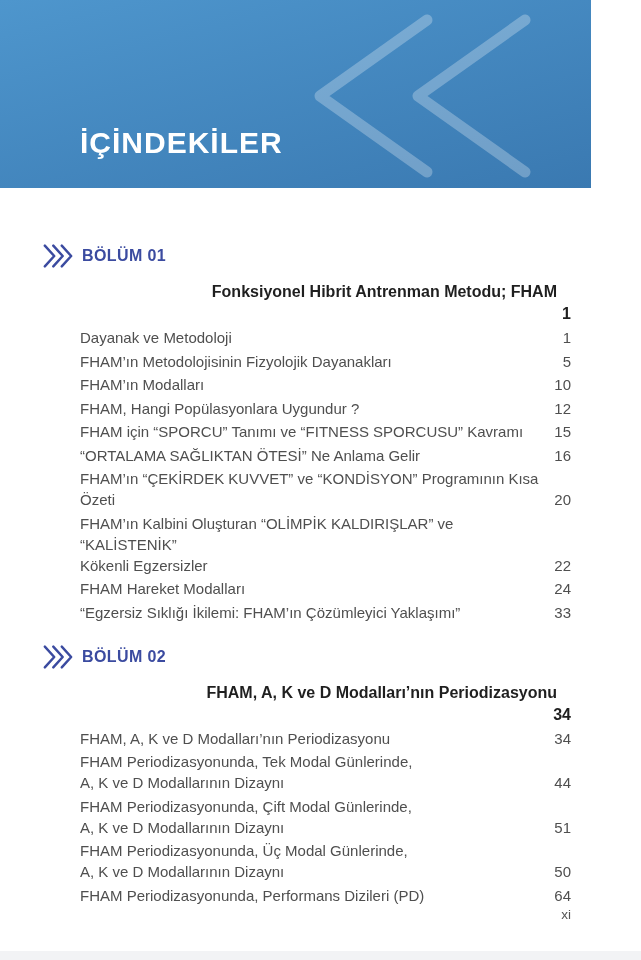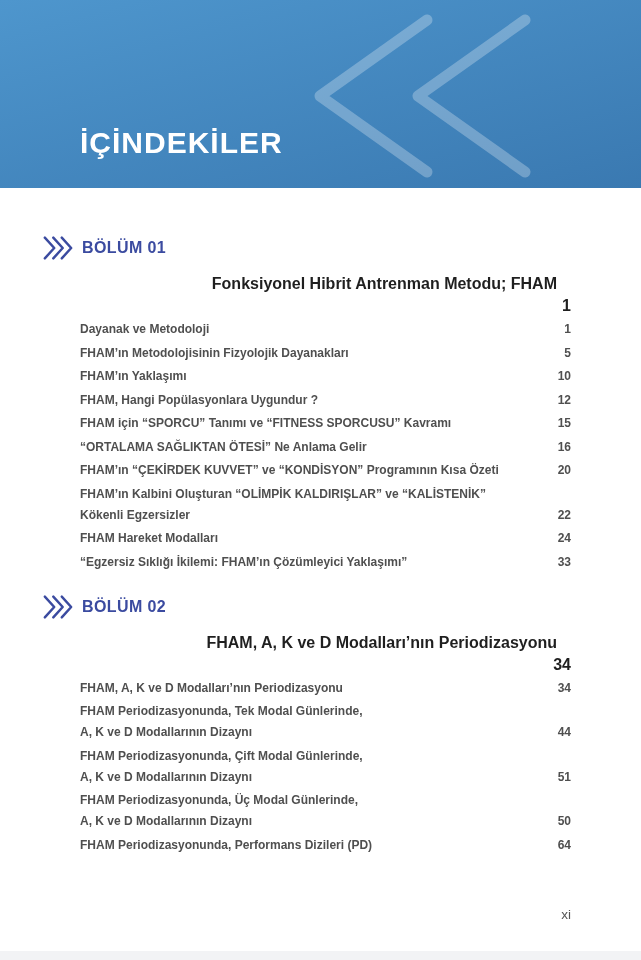--- a/index.html
+++ b/index.html
@@ -2,42 +2,42 @@
 <html style="--header-top: #4e96cd; --header-bottom: #3a79b1; --header-chevron: rgba(255,255,255,0.27); --header-title: #ffffff; --accent: #3b4ba0; --body-text: #4f4f4f; --bold-text: #1f1f1f; --footer-text: #555555; --bottom-bar: #f2f3f5;"><head>
 <meta charset="utf-8">
 <style>
   html,body{margin:0;padding:0;background:#ffffff;}
   .page{
     position:relative;width:641px;height:960px;background:#fff;overflow:hidden;
     font-family:"Liberation Sans", sans-serif;
   }
   
   .banner{
-    position:absolute;top:0;left:0;width:641px;height:188px;
+    position:absolute;top:0;left:0;width:591px;height:188px;
     background:linear-gradient(165deg, var(--header-top) 0%, var(--header-bottom) 100%);
   }
   .hdr-chev{position:absolute;top:0;left:300px;width:320px;height:188px;}
   .hdr-chev polyline{fill:none;stroke:var(--header-chevron);stroke-width:11;
     stroke-linecap:round;stroke-linejoin:round;}
   .page-title{
     position:absolute;left:80px;top:126px;margin:0;
     font-size:30px;font-weight:bold;letter-spacing:1px;color:var(--header-title);
   }
   
-  .toc{position:absolute;top:188px;left:0;width:641px;
+  .toc{position:absolute;top:196px;left:0;width:641px;
     padding:46px 70px 0 80px;box-sizing:border-box;}
   .toc-section{margin:0 0 0 0;}
   .toc-section + .toc-section{margin-top:20px;}
   .sec-head{display:flex;align-items:center;margin:0 0 11px -38px;height:28px;}
   .sec-icon{color:var(--accent);margin-right:8px;flex:none;}
   .sec-label{margin:0;font-size:16px;font-weight:bold;letter-spacing:.4px;color:var(--accent);}
   ul.entries{list-style:none;margin:0;padding:0;}
   .toc-entry{
     display:flex;justify-content:space-between;align-items:flex-end;
-    font-size:12px;line-height:21px;color:var(--body-text);margin-bottom:2.5px;font-weight:bold;
+    font-size:15px;line-height:21px;color:var(--body-text);margin-bottom:2.5px;
   }
   .toc-entry .t{padding-right:14px;max-width:470px;}
   .toc-entry .p{flex:none;}
   .toc-entry.bold{font-weight:bold;color:var(--bold-text);font-size:16px;line-height:22px;margin-bottom:2px;flex-direction:column;}
   
   .folio{position:absolute;right:70px;bottom:38px;font-size:13.5px;color:var(--footer-text);}
   .bottom-bar{position:absolute;left:0;bottom:0;width:641px;height:9px;background:var(--bottom-bar);}
 </style>
 </head>
 <body>
@@ -71,21 +71,21 @@
           </li>
           <li class="toc-entry">
             <span class="t">Dayanak ve Metodoloji</span>
             <span class="p">1</span>
           </li>
           <li class="toc-entry">
             <span class="t">FHAM’ın Metodolojisinin Fizyolojik Dayanakları</span>
             <span class="p">5</span>
           </li>
           <li class="toc-entry">
-            <span class="t">FHAM’ın Yaklaşımı</span>
+            <span class="t">FHAM’ın Modalları</span>
             <span class="p">10</span>
           </li>
           <li class="toc-entry">
             <span class="t">FHAM, Hangi Popülasyonlara Uygundur ?</span>
             <span class="p">12</span>
           </li>
           <li class="toc-entry">
             <span class="t">FHAM için “SPORCU” Tanımı ve “FITNESS SPORCUSU” Kavramı</span>
             <span class="p">15</span>
           </li>

